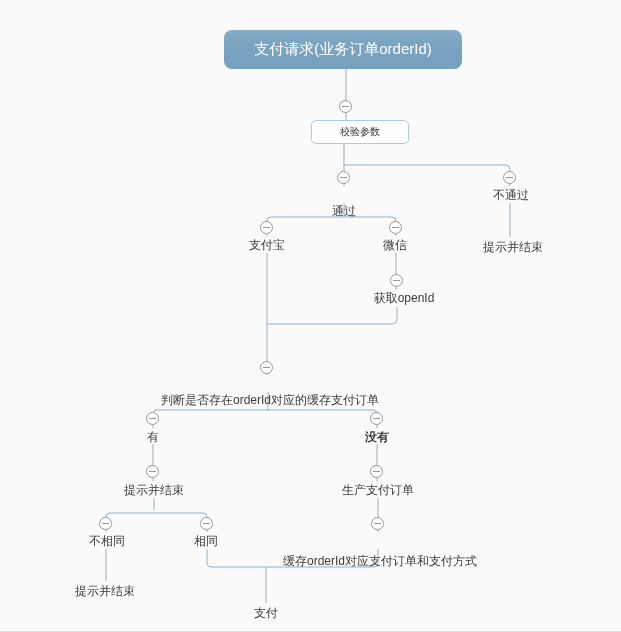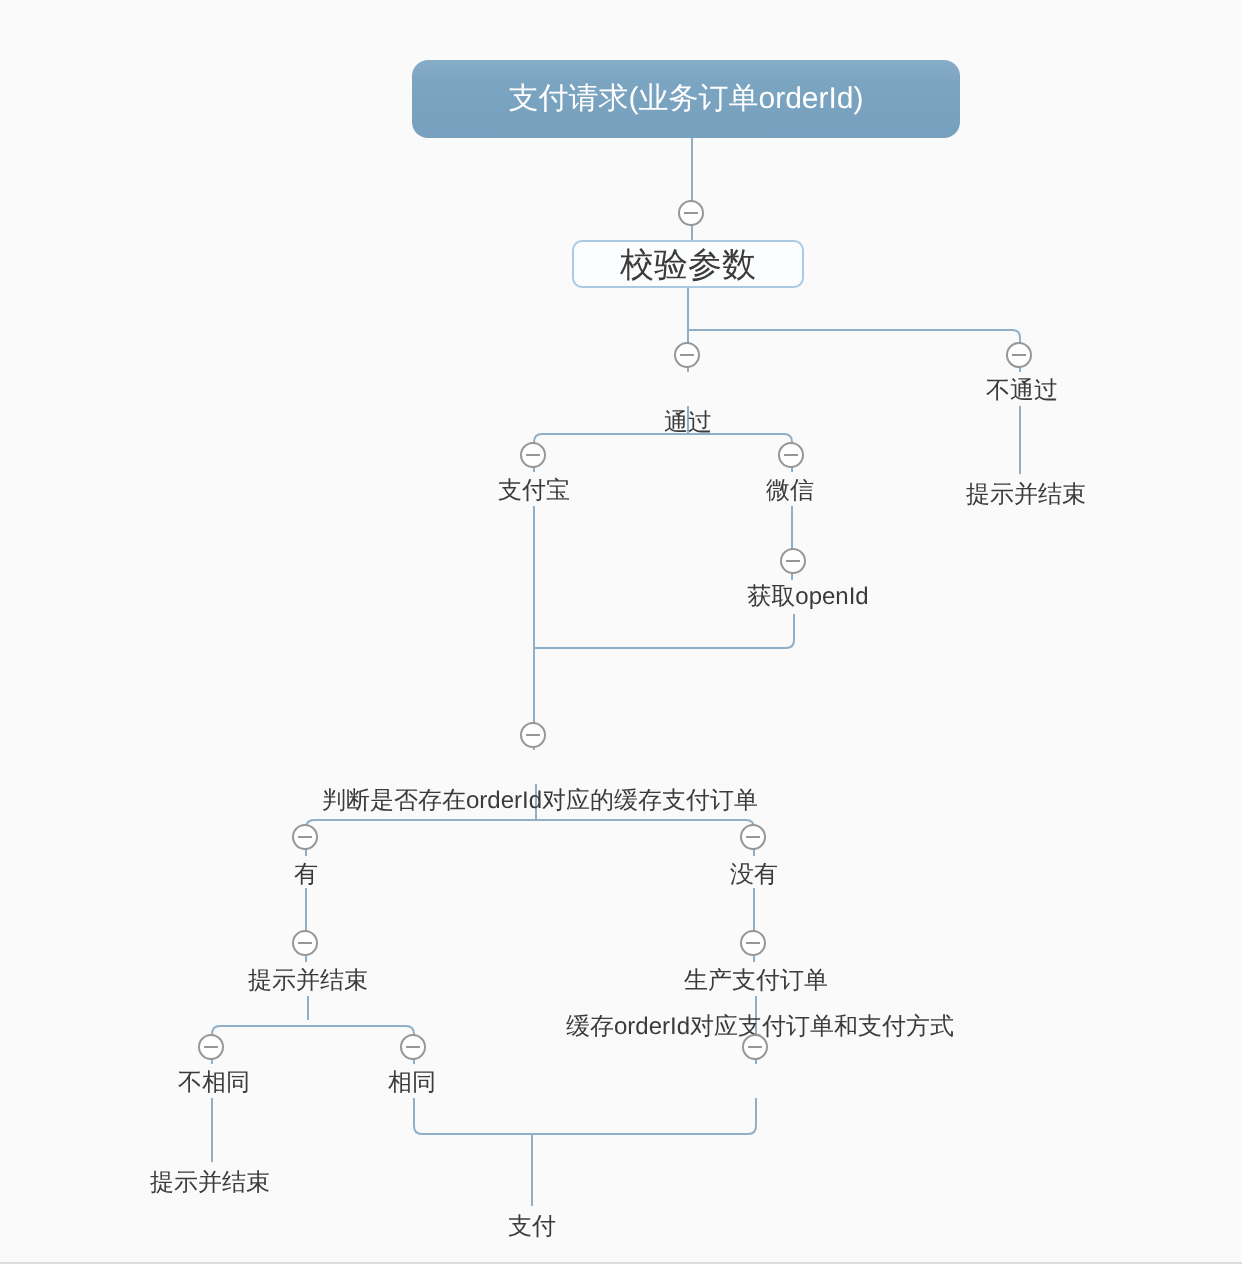--- a/index.html
+++ b/index.html
@@ -17,36 +17,36 @@
   svg.wires { position:absolute; left:0; top:0; }
   svg.wires path { stroke: var(--line, #8fafc9); stroke-width:1; fill:none; }
 
   .node {
     position:absolute; transform:translateX(-50%);
     font-size:12px; line-height:14px; color:var(--text,#3b3b3b);
     white-space:nowrap; cursor:default;
   }
   .root-node {
     position:absolute; transform:translateX(-50%);
-    width:274px; height:39px;
+    width:238px; height:39px;
     background: var(--root_bg, #7ba4c1);
     background: linear-gradient(180deg, #86adc9 0%, var(--root_bg,#7ba4c1) 30%, #76a0bd 100%);
     color: var(--root_text, #fff);
     border-radius:8px;
     display:flex; align-items:center; justify-content:center;
     font-size:15px; white-space:nowrap;
   }
   .box-node {
     position:absolute; transform:translateX(-50%);
-    width:116px; height:24px;
+    width:98px; height:24px;
     background: var(--box_bg, #fcfdfe);
     border:1px solid var(--box_border, #a9c9e4);
     border-radius:5px;
     display:flex; align-items:center; justify-content:center;
-    font-size:17px; color:var(--text,#3b3b3b); white-space:nowrap;
+    font-size:10px; color:var(--text,#3b3b3b); white-space:nowrap;margin-left:16px;
   }
   .cc {
     position:absolute; width:13px; height:13px;
     border:1px solid var(--icon,#979797); border-radius:50%;
     background:#fff; cursor:pointer;
   }
   .cc span {
     position:absolute; left:2px; right:2px; top:5px; height:1px;
     background:var(--icon,#979797);
   }
@@ -110,31 +110,31 @@
   <div class="node" style="left:395px; top:238px;">微信</div>
 
   <div class="node" style="left:513px; top:240px;">提示并结束</div>
 
   <div class="node" style="left:404px; top:291px;">获取openId</div>
 
   <div class="node" style="left:270px; top:377px;margin-top:16px;">判断是否存在orderId对应的缓存支付订单</div>
 
   <div class="node" style="left:153px; top:430px;">有</div>
 
-  <div class="node" style="left:377px; top:430px;">没有</div>
+  <div class="node" style="left:377px; top:430px;font-weight:bold;">没有</div>
 
   <div class="node" style="left:154px; top:483px;">提示并结束</div>
 
   <div class="node" style="left:378px; top:483px;">生产支付订单</div>
 
   <div class="node" style="left:107px; top:534px;">不相同</div>
 
   <div class="node" style="left:206px; top:534px;">相同</div>
 
-  <div class="node" style="left:380px; top:506px;">缓存orderId对应支付订单和支付方式</div>
+  <div class="node" style="left:380px; top:554px;">缓存orderId对应支付订单和支付方式</div>
 
   <div class="node" style="left:105px; top:584px;">提示并结束</div>
 
   <div class="node" style="left:266px; top:606px;text-align:right;">支付</div>
 
   <div class="cc" style="left:339px; top:100px;">
       <span></span>
     </div>
   <div class="cc" style="left:337px; top:171px;">
       <span></span>

